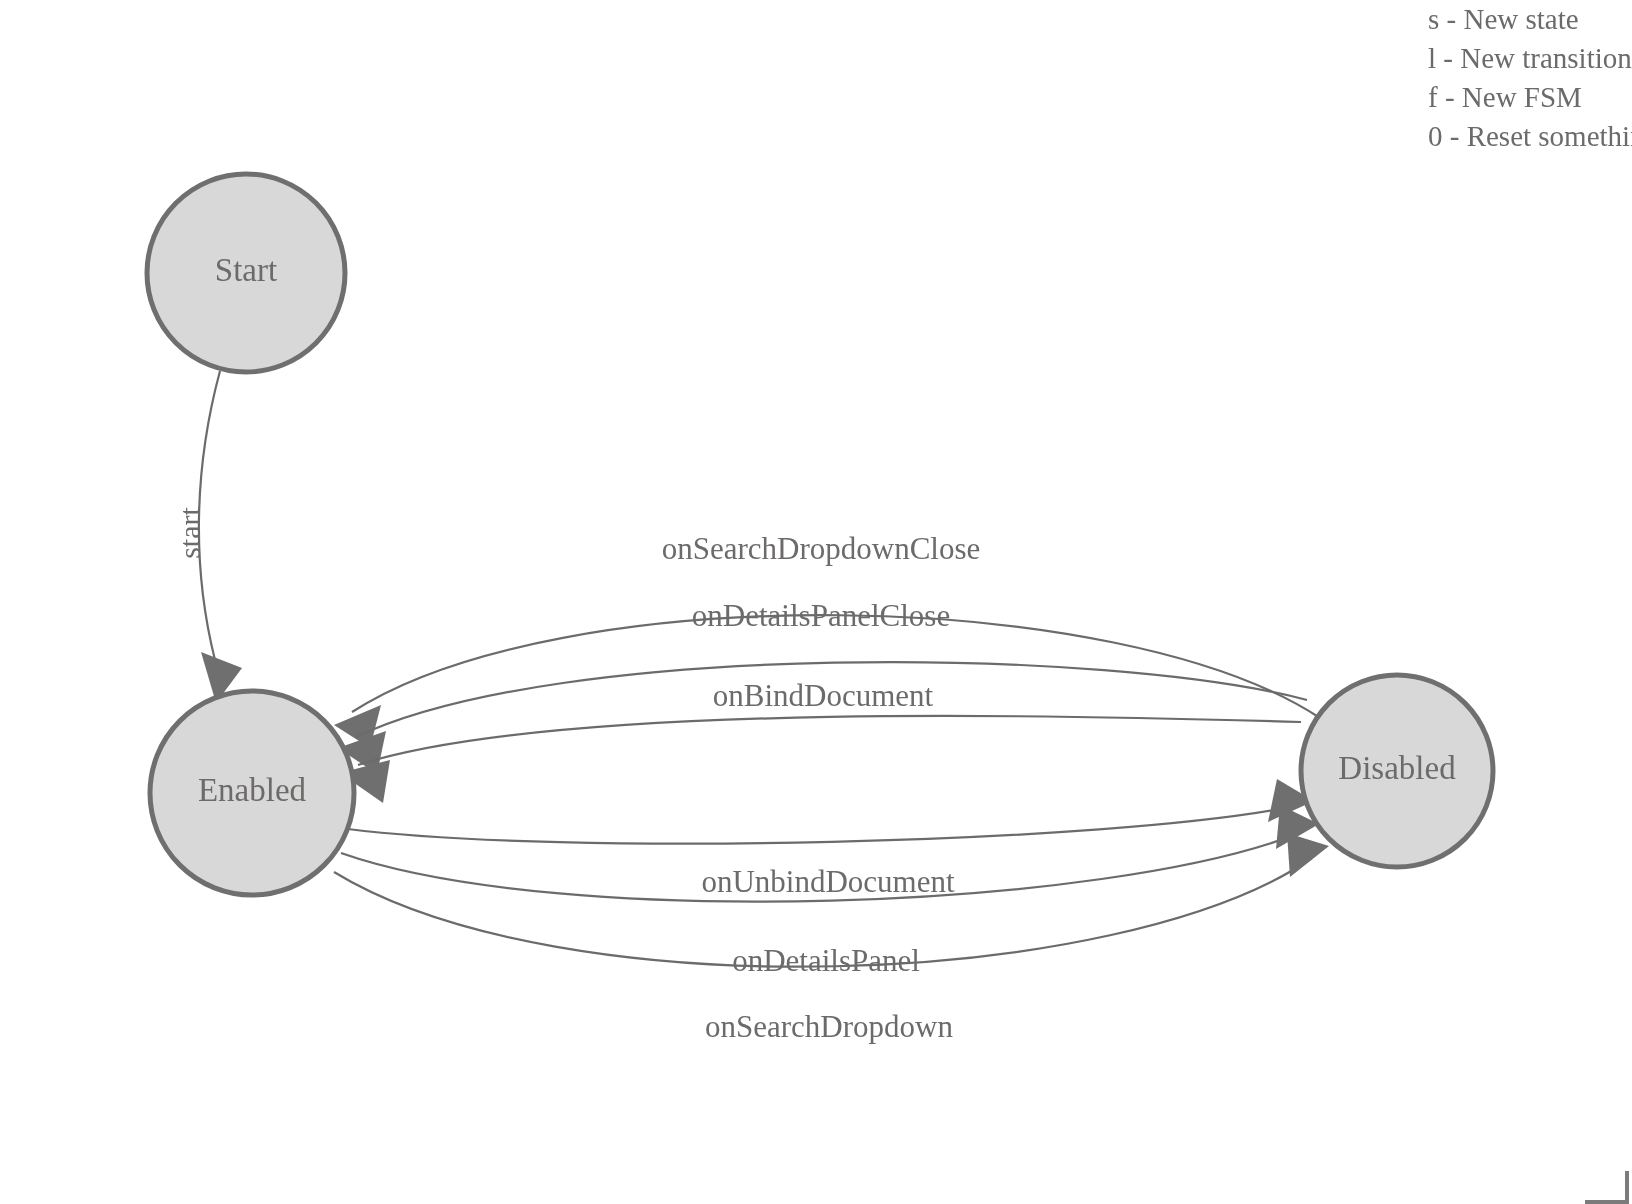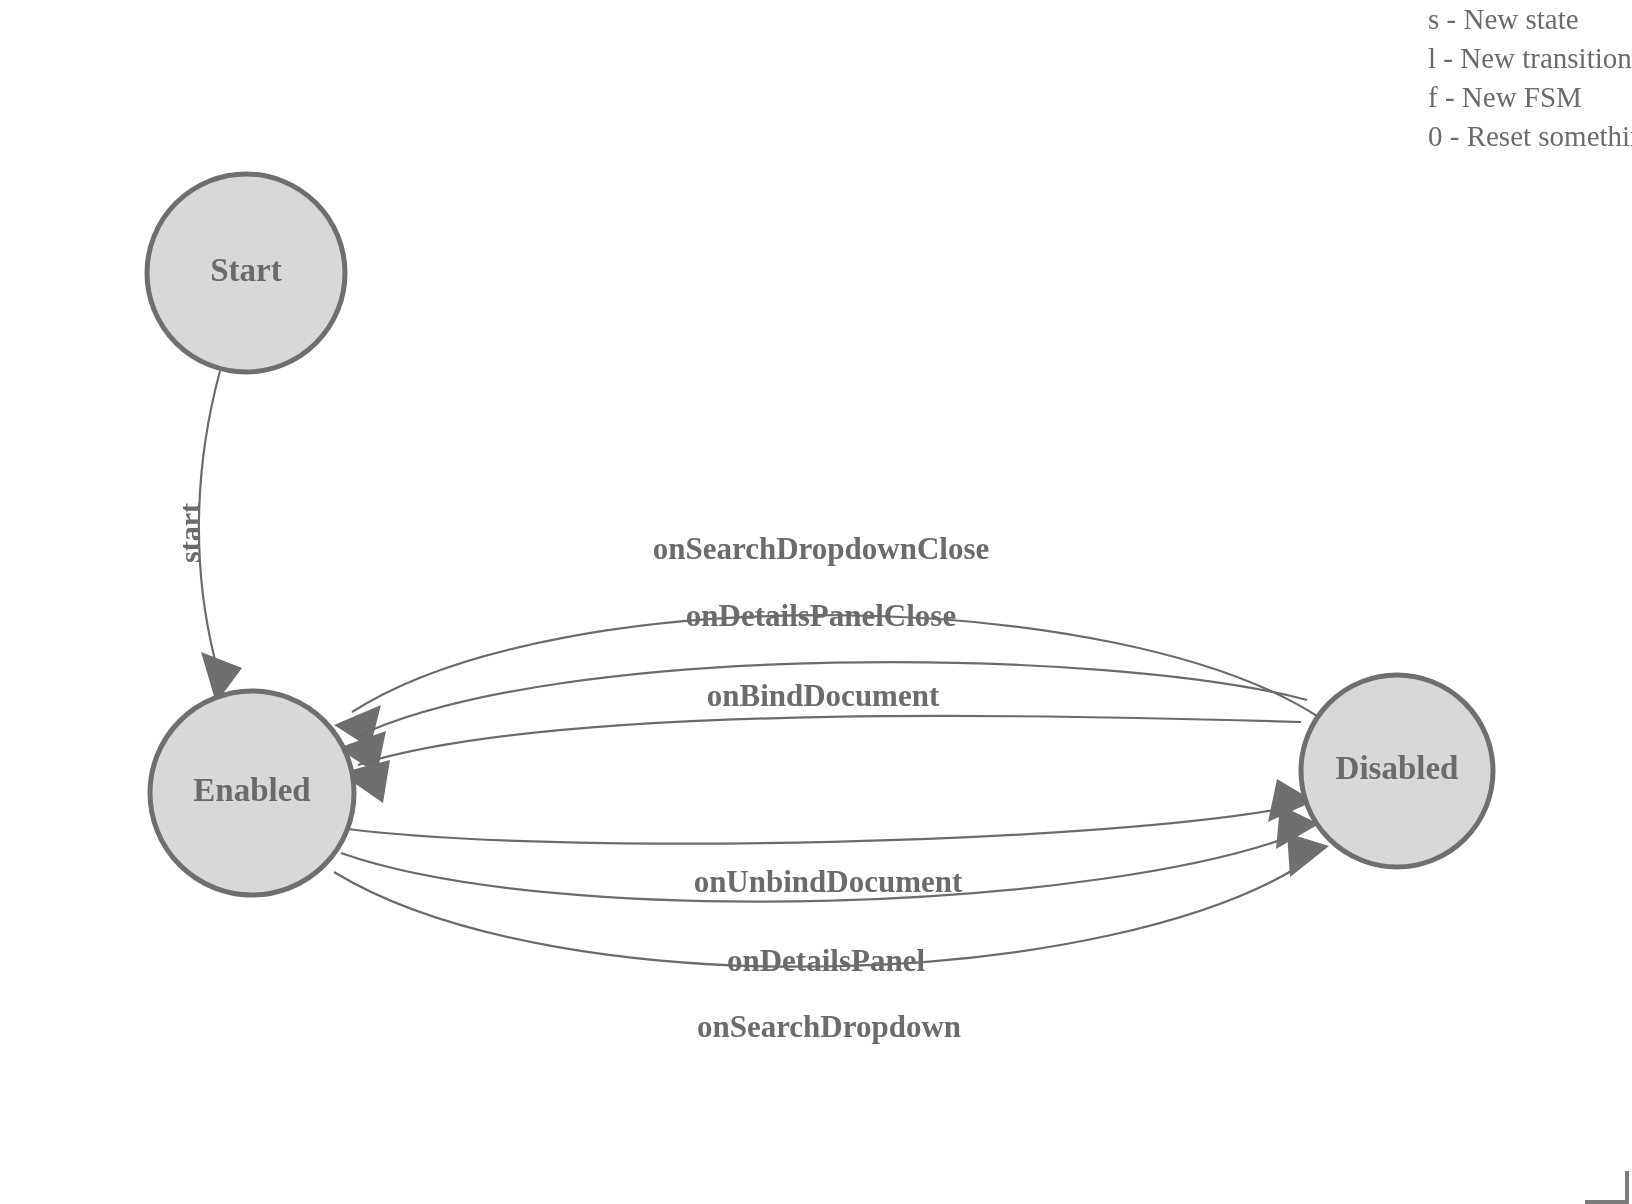--- a/index.html
+++ b/index.html
@@ -15,21 +15,20 @@
     overflow: hidden;
     font-family: "Liberation Serif", "DejaVu Serif", serif;
   }
 
   #canvas {
     position: absolute;
     top: 0;
     left: 0;
     width: 1632px;
     height: 1204px;
-    font-weight: bold;
   }
 
   
   .node-circle {
     fill: #d8d8d8;
     stroke: #6f6f6f;
     stroke-width: 5;
   }
   .node-label {
     fill: #6d6b6a;

